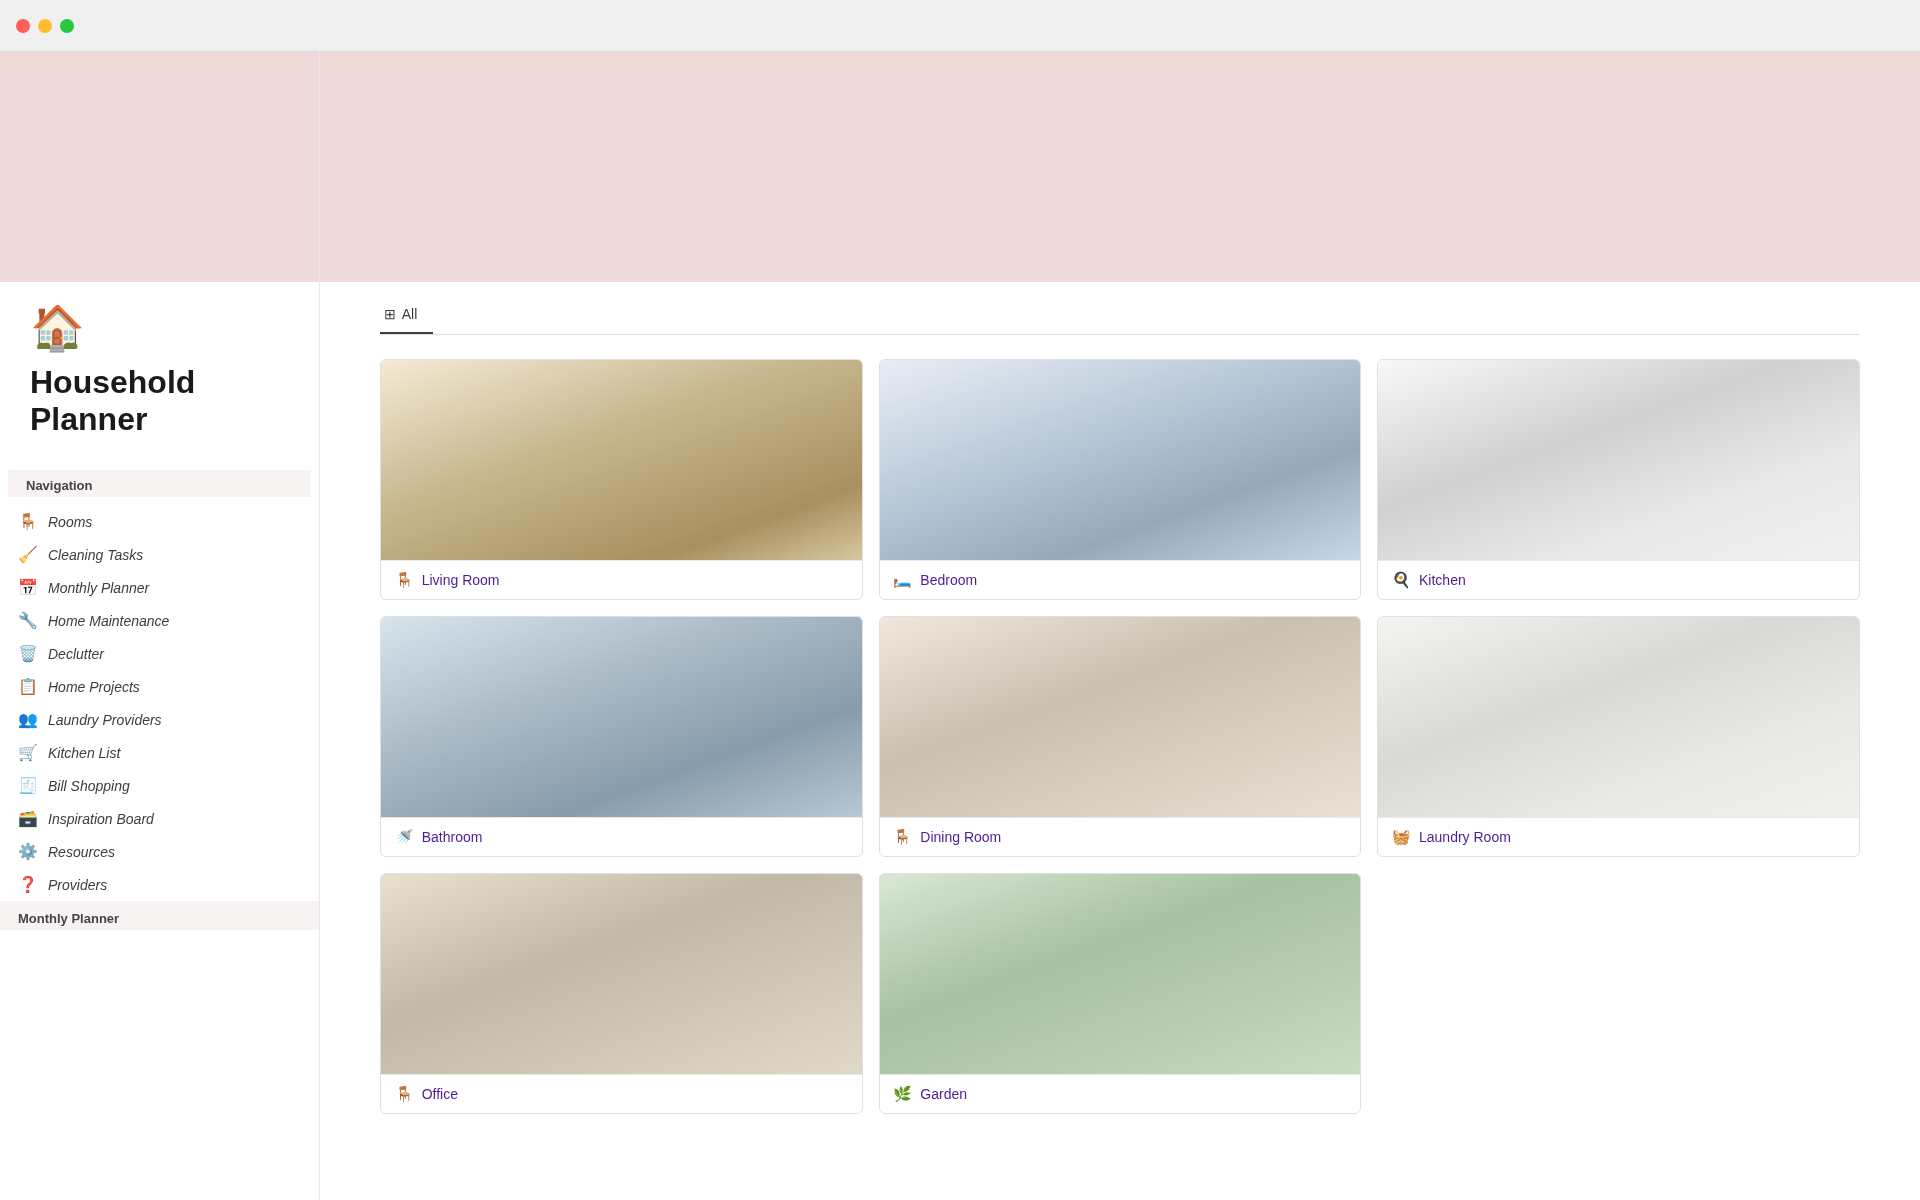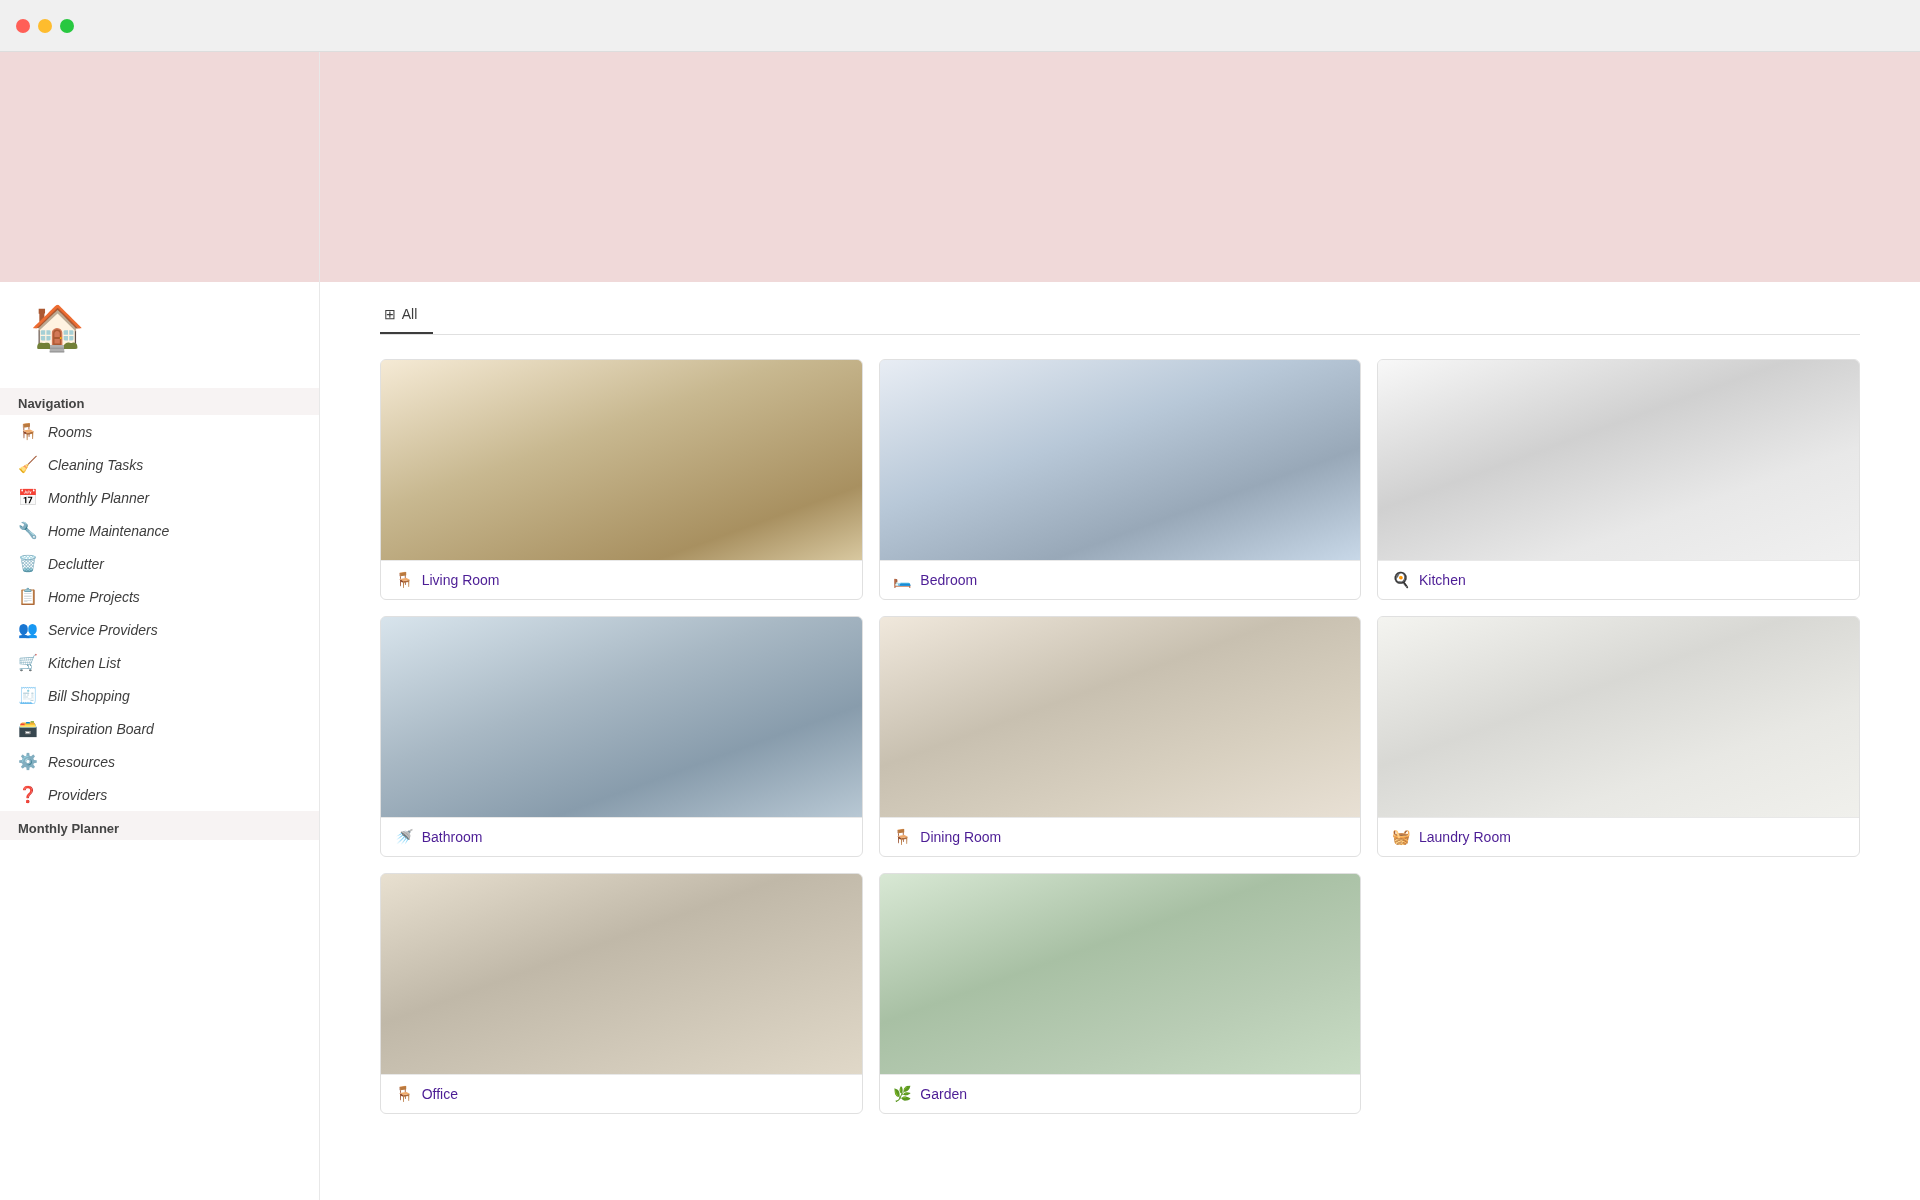--- a/index.html
+++ b/index.html
@@ -21,21 +21,21 @@
     
     .header-banner { background: #f0d9d9; height: 230px; position: relative; }
     
     
     .page-title-area { padding: 20px 30px 16px 30px; }
     .page-icon { font-size: 44px; color: #3d3d3d; display: block; margin-bottom: 10px; }
     .page-title { font-size: 32px; font-weight: 700; color: #1a1a1a; }
     
     
     .nav-section { padding: 8px 0; }
-    .nav-section-header { padding: 8px 18px 4px 18px; font-size: 13px; font-weight: 600; color: #444; background: #f7f3f3; margin: 0; }
+    .nav-section-header { padding: 8px 18px 4px 18px; font-size: 13px; font-weight: 600; color: #444; background: #f7f3f3; margin: 8px; }
     .nav-item { display: flex; align-items: center; gap: 10px; padding: 7px 18px; font-size: 14px; color: #3d3d3d; cursor: pointer; text-decoration: none; }
     .nav-icon { font-size: 16px; width: 20px; text-align: center; }
     .nav-label { font-size: 14px; color: #3d3d3d; font-style: italic; }
     
     .section-header-row { padding: 10px 18px 4px 18px; font-size: 13px; font-weight: 600; color: #444; background: #f7f3f3; }
     
     
     .main-content { flex: 1; overflow-y: auto; padding: 0; background: #fff; }
     
     
@@ -96,20 +96,21 @@
 </div>
 
 <div class="app-container">
 
   <div class="sidebar">
 
     <div class="header-banner"></div>
 
     <div class="page-title-area">
       <span class="page-icon">🏠</span>
+      <h1 class="page-title">Household Planner</h1>
     </div>
 
     <div class="nav-section">
       <div class="nav-section-header">Navigation</div>
 
       <div class="nav-item">
         <span class="nav-icon">🪑</span>
         <span class="nav-label">Rooms</span>
       </div>
       <div class="nav-item">
@@ -127,21 +128,21 @@
       <div class="nav-item">
         <span class="nav-icon">🗑️</span>
         <span class="nav-label">Declutter</span>
       </div>
       <div class="nav-item">
         <span class="nav-icon">📋</span>
         <span class="nav-label">Home Projects</span>
       </div>
       <div class="nav-item">
         <span class="nav-icon">👥</span>
-        <span class="nav-label">Service Providers</span>
+        <span class="nav-label">Laundry Providers</span>
       </div>
       <div class="nav-item">
         <span class="nav-icon">🛒</span>
         <span class="nav-label">Kitchen List</span>
       </div>
       <div class="nav-item">
         <span class="nav-icon">🧾</span>
         <span class="nav-label">Bill Shopping</span>
       </div>
       <div class="nav-item">

